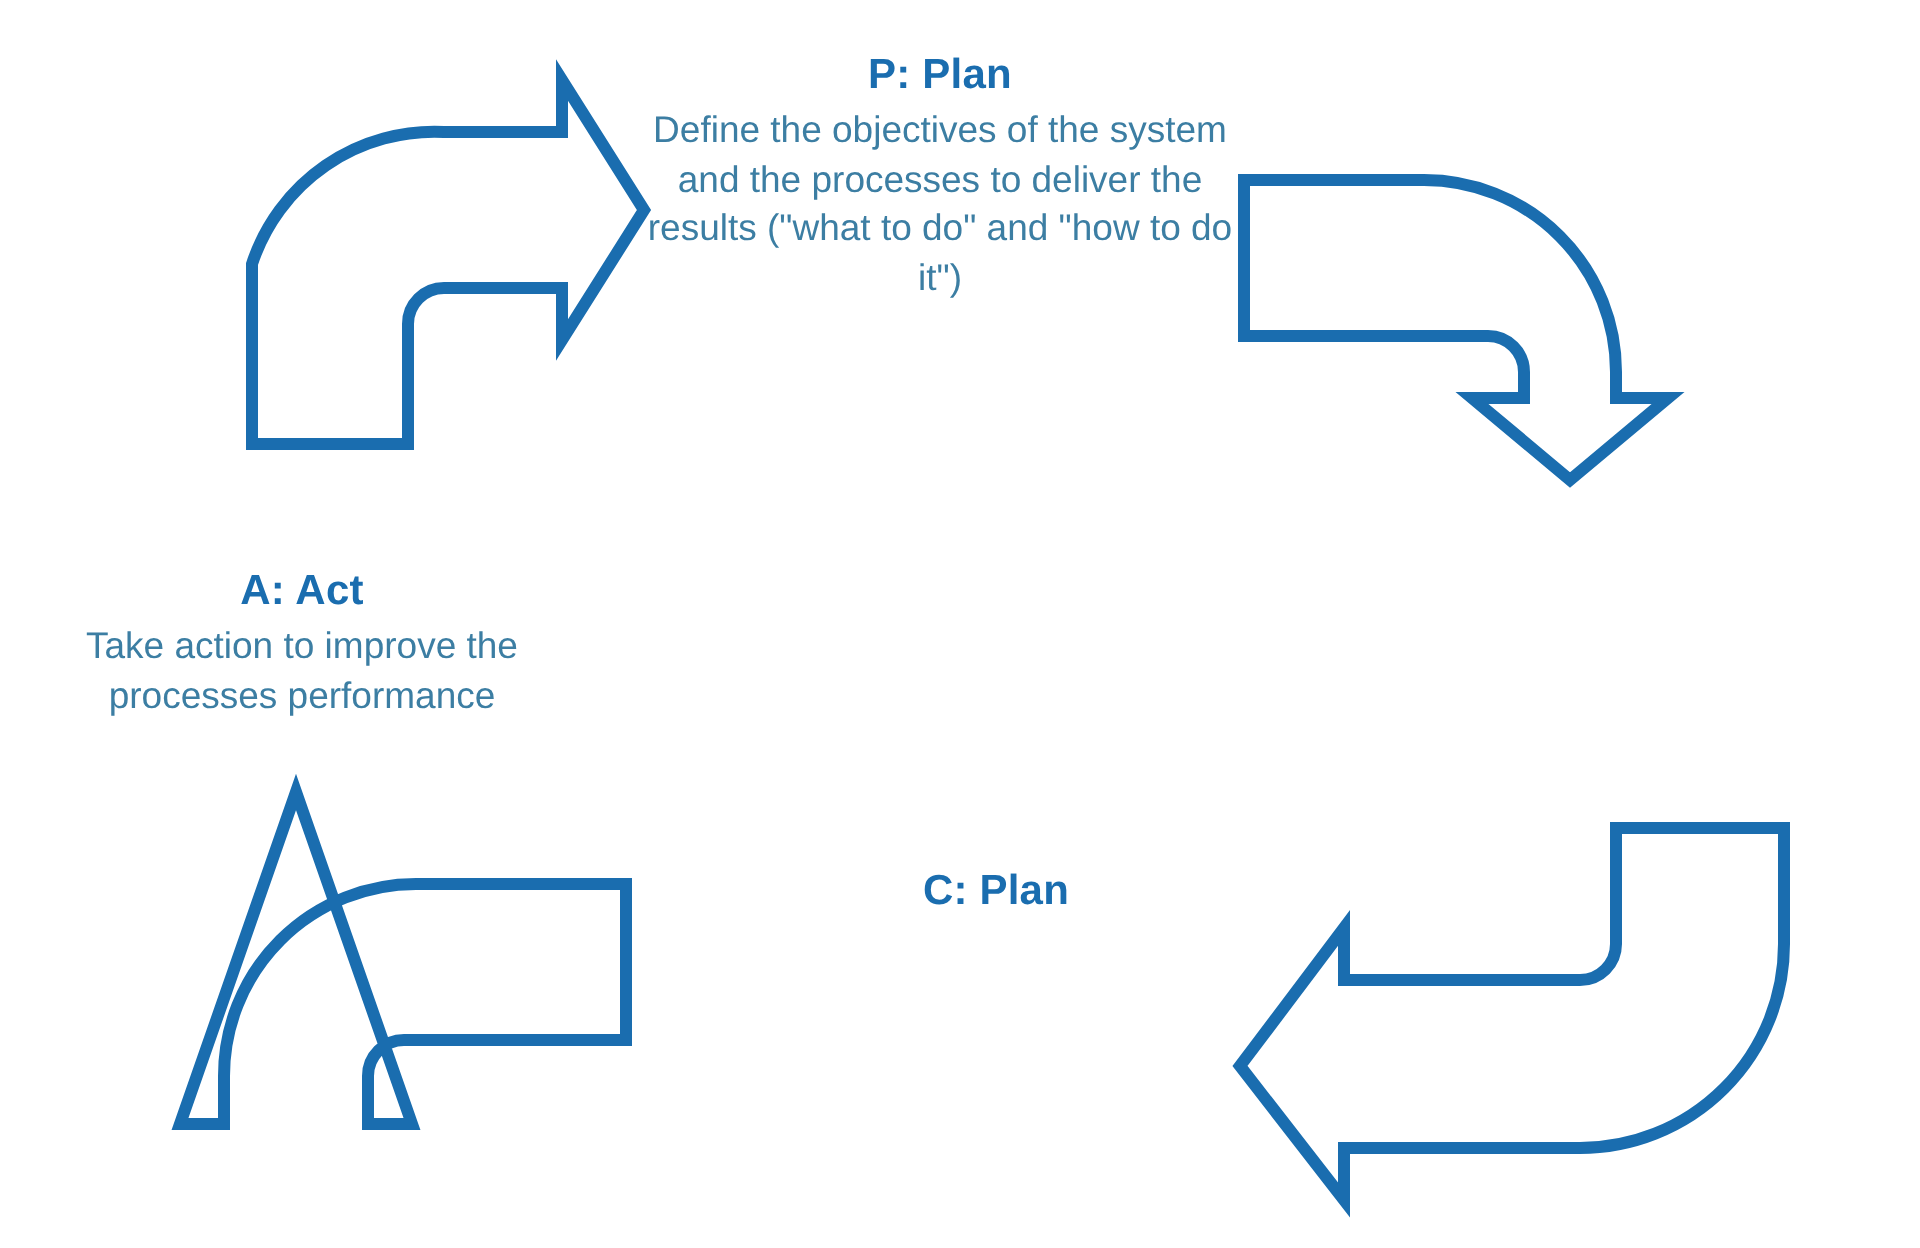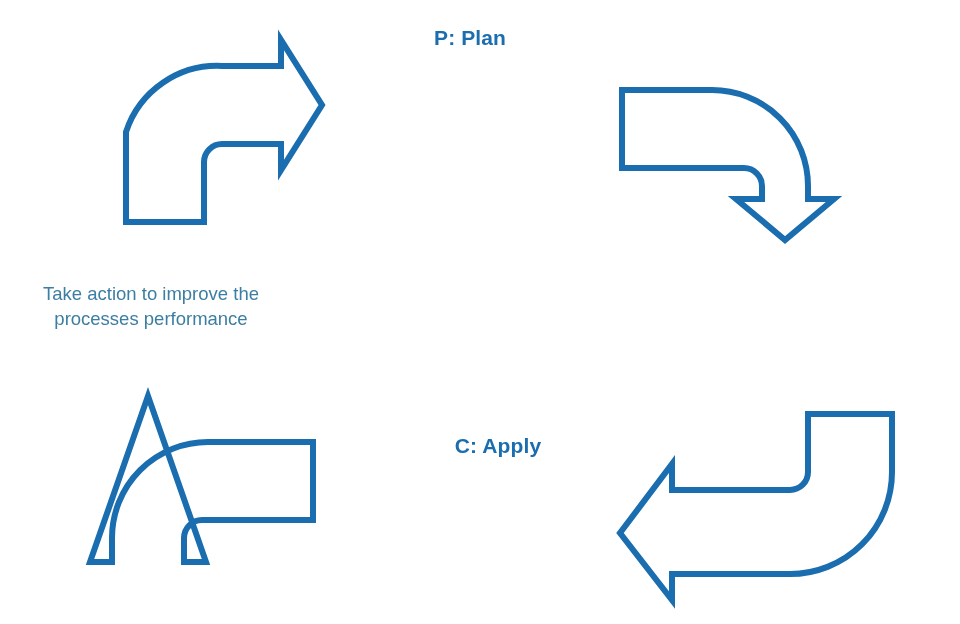--- a/index.html
+++ b/index.html
@@ -107,24 +107,26 @@
                L 112,562
                L 112,538
                A 96,96 0 0 1 208,442
                L 313,442
                Z"></path>
     </g>
   </svg>
 
   <div class="block" id="block-plan">
     <span class="heading">P: Plan</span>
+    <span class="body">Define the objectives of the system and the processes to deliver the results ("what to do" and "how to do it")</span>
   </div>
 
 
   <div class="block" id="block-check">
-    <span class="heading">C: Apply</span>
+    <span class="heading">C: Plan</span>
   </div>
 
   <div class="block" id="block-act">
+    <span class="heading">A: Act</span>
     <span class="body">Take action to improve the processes performance</span>
   </div>
 
 </div>
 
 </body></html>

